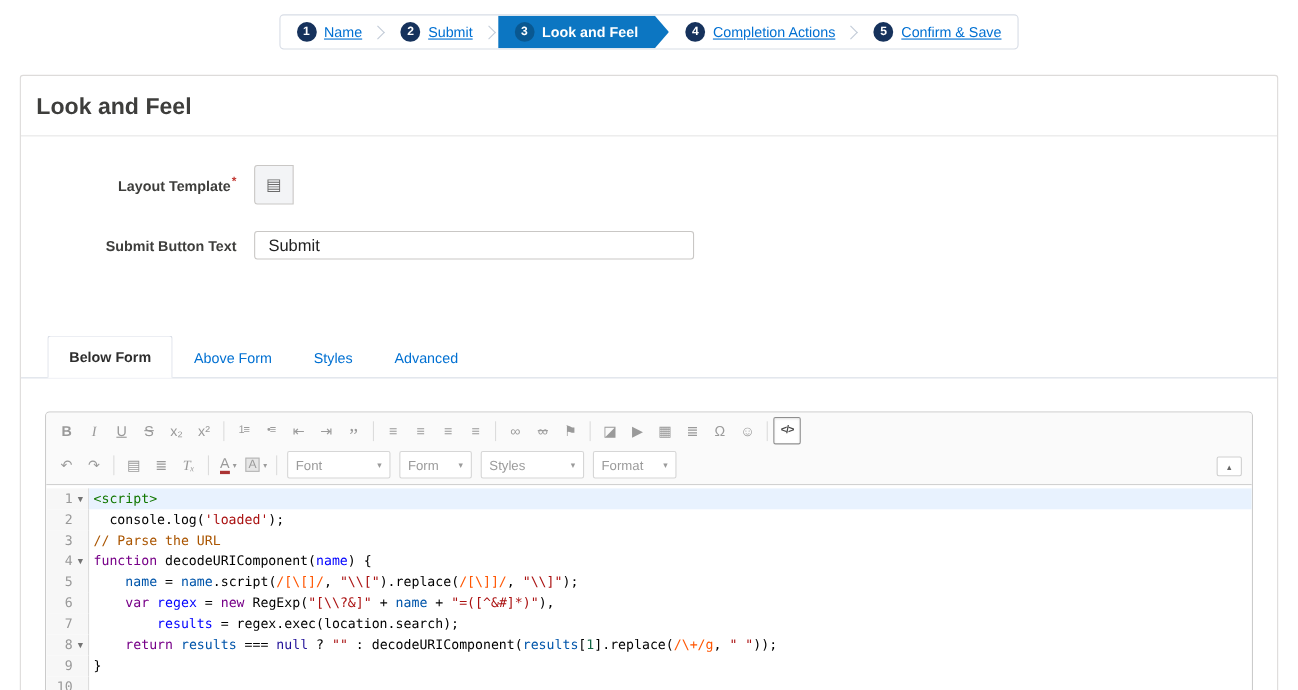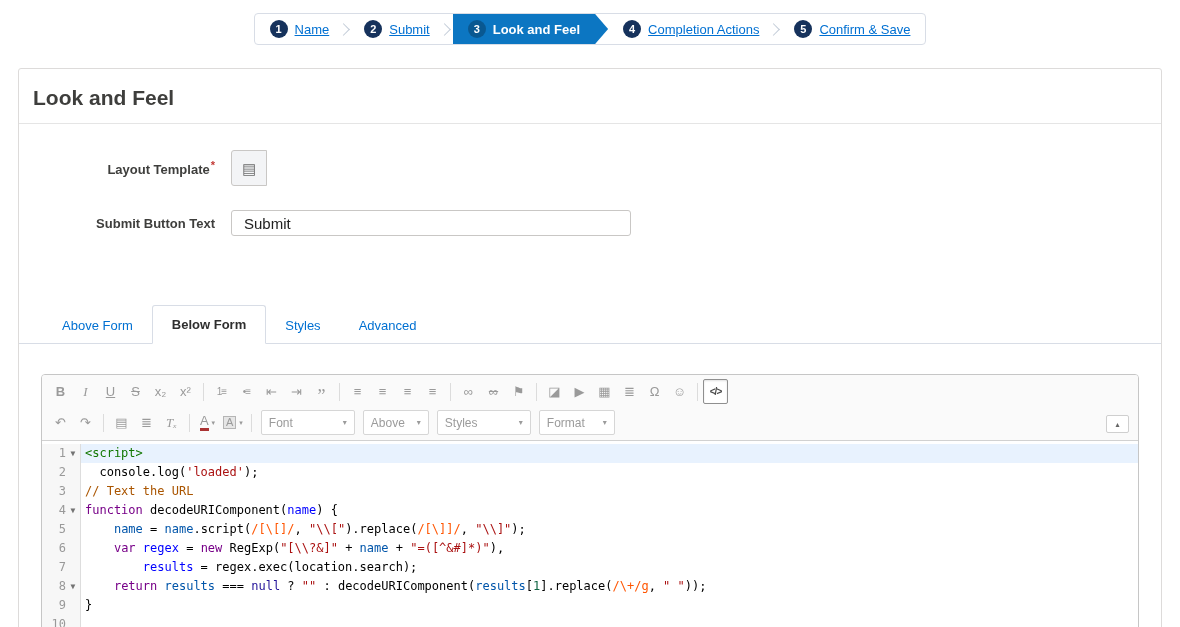--- a/index.html
+++ b/index.html
@@ -115,22 +115,22 @@
           </span>
       </div>
     </div>
     <div class="frow">
       <label class="flabel">Submit Button Text</label>
       <input class="txt-input" value="Submit" style="">
     </div>
   </div>
 
   <div class="tabs">
+      <div class="tab active">Below Form</div>
       <div class="tab">Above Form</div>
-      <div class="tab active">Below Form</div>
       <div class="tab">Styles</div>
       <div class="tab">Advanced</div>
     </div>
 
   <div class="editor">
     <div class="tb tb1">
         <span class="tbtn">
           <span class="g g-b">B</span>
         </span>
         <span class="tbtn">
@@ -239,21 +239,21 @@
         <span class="tbtn">
           <span class="g g-bc">A</span>
           <span class="mini-arr">▾</span>
         </span>
         <span class="tsep"></span>
         <div class="dd" style="width: 94px; text-align: right;">
           <span>Font</span>
           <span class="arr">▾</span>
         </div>
         <div class="dd" style="width: 66px;">
-          <span>Above</span>
+          <span>Form</span>
           <span class="arr">▾</span>
         </div>
         <div class="dd" style="width: 94px;">
           <span>Styles</span>
           <span class="arr">▾</span>
         </div>
         <div class="dd" style="width: 76px;">
           <span>Format</span>
           <span class="arr">▾</span>
         </div>
@@ -271,21 +271,21 @@
             <span class="no">2</span>
             <span class="fold"></span>
           </span>
           <span class="ctext"><span>  console.log(</span><span class="tk-s">'loaded'</span><span>);</span></span>
         </div>
         <div class="cline">
           <span class="gut">
             <span class="no">3</span>
             <span class="fold"></span>
           </span>
-          <span class="ctext"><span class="tk-c">// Text the URL</span></span>
+          <span class="ctext"><span class="tk-c">// Parse the URL</span></span>
         </div>
         <div class="cline">
           <span class="gut">
             <span class="no">4</span>
             <span class="fold">▼</span>
           </span>
           <span class="ctext"><span class="tk-k">function</span><span> decodeURIComponent(</span><span class="tk-d">name</span><span>) {</span></span>
         </div>
         <div class="cline">
           <span class="gut">

